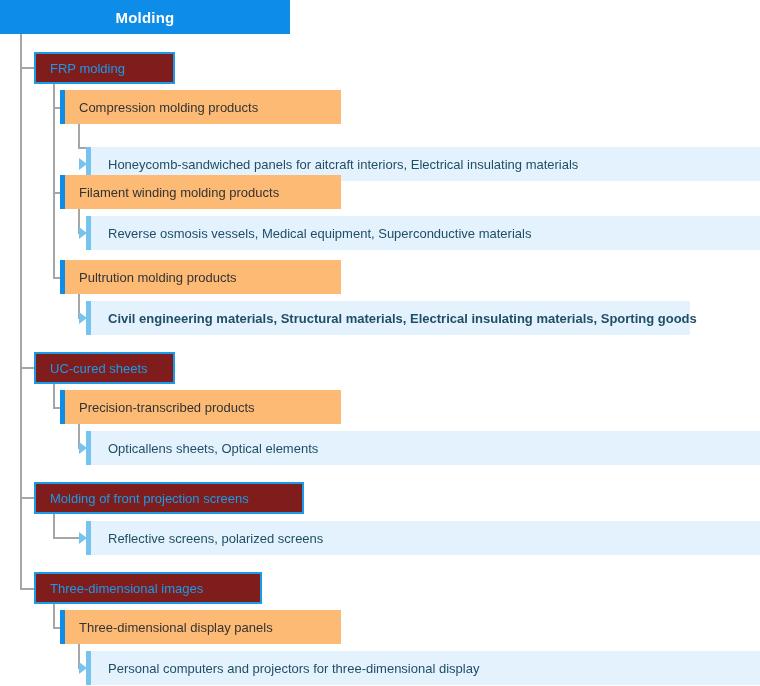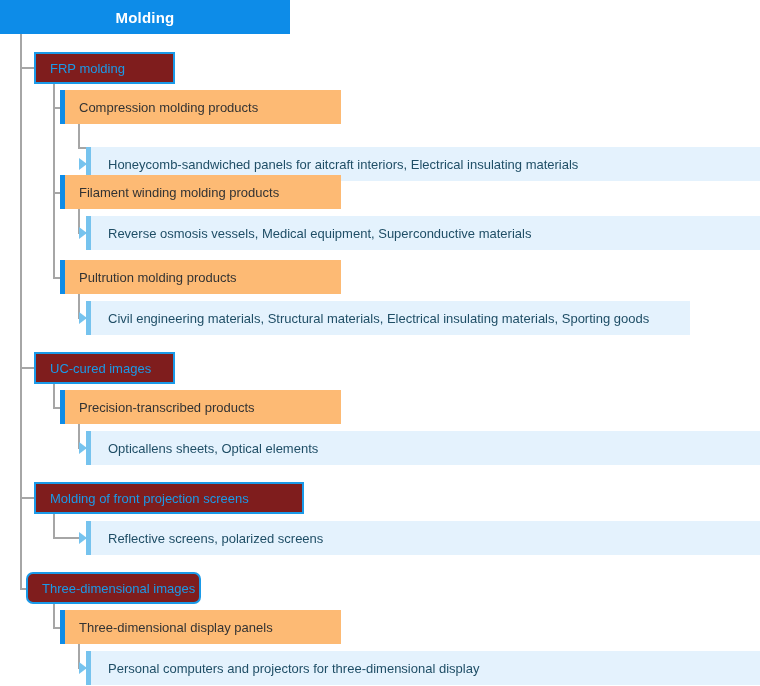--- a/index.html
+++ b/index.html
@@ -166,29 +166,29 @@
     <span class="txt">Reverse osmosis vessels, Medical equipment, Superconductive materials</span>
   </div>
 
   <div class="hline" style="left:53px; top:277px; width:7px;"></div>
   <div class="l2row" style="left:60px; top:260px; width:281px;">
     <span class="bar"></span>
     <span class="txt">Pultrution molding products</span>
   </div>
   <div class="vline" style="left:78px; top:294px; height:25px;"></div>
   <div class="hline" style="left:78px; top:317px; width:8px;"></div>
-  <div class="l3row" style="left:86px; top:301px; width:604px;">
+  <div class="l3row" style="left:86px; top:301px; width:604px;font-weight:bold;">
     <span class="bar"></span>
     <span class="arrow"></span>
     <span class="txt">Civil engineering materials, Structural materials, Electrical insulating materials, Sporting goods</span>
   </div>
 
   <div class="hline" style="left:20px; top:367px; width:14px;"></div>
   <div class="l1box" style="left:34px; top:352px; width:141px;">
-    <span>UC-cured images</span>
+    <span>UC-cured sheets</span>
   </div>
   <div class="vline" style="left:53px; top:384px; height:24px;"></div>
 
   <div class="hline" style="left:53px; top:407px; width:7px;"></div>
   <div class="l2row" style="left:60px; top:390px; width:281px;">
     <span class="bar"></span>
     <span class="txt">Precision-transcribed products</span>
   </div>
   <div class="vline" style="left:78px; top:424px; height:25px;"></div>
   <div class="hline" style="left:78px; top:447px; width:8px;"></div>
@@ -204,21 +204,21 @@
   </div>
   <div class="vline" style="left:53px; top:514px; height:25px;"></div>
   <div class="hline" style="left:53px; top:537px; width:33px;"></div>
   <div class="l3row" style="left:86px; top:521px; width:674px;">
     <span class="bar"></span>
     <span class="arrow"></span>
     <span class="txt">Reflective screens, polarized screens</span>
   </div>
 
   <div class="hline" style="left:20px; top:588px; width:14px;"></div>
-  <div class="l1box" style="left:26px; top:572px; width:175px;border-radius:7px;">
+  <div class="l1box" style="left:34px; top:572px; width:228px;">
     <span>Three-dimensional images</span>
   </div>
   <div class="vline" style="left:53px; top:604px; height:24px;"></div>
 
   <div class="hline" style="left:53px; top:627px; width:7px;"></div>
   <div class="l2row" style="left:60px; top:610px; width:281px;">
     <span class="bar"></span>
     <span class="txt">Three-dimensional display panels</span>
   </div>
   <div class="vline" style="left:78px; top:644px; height:25px;"></div>

